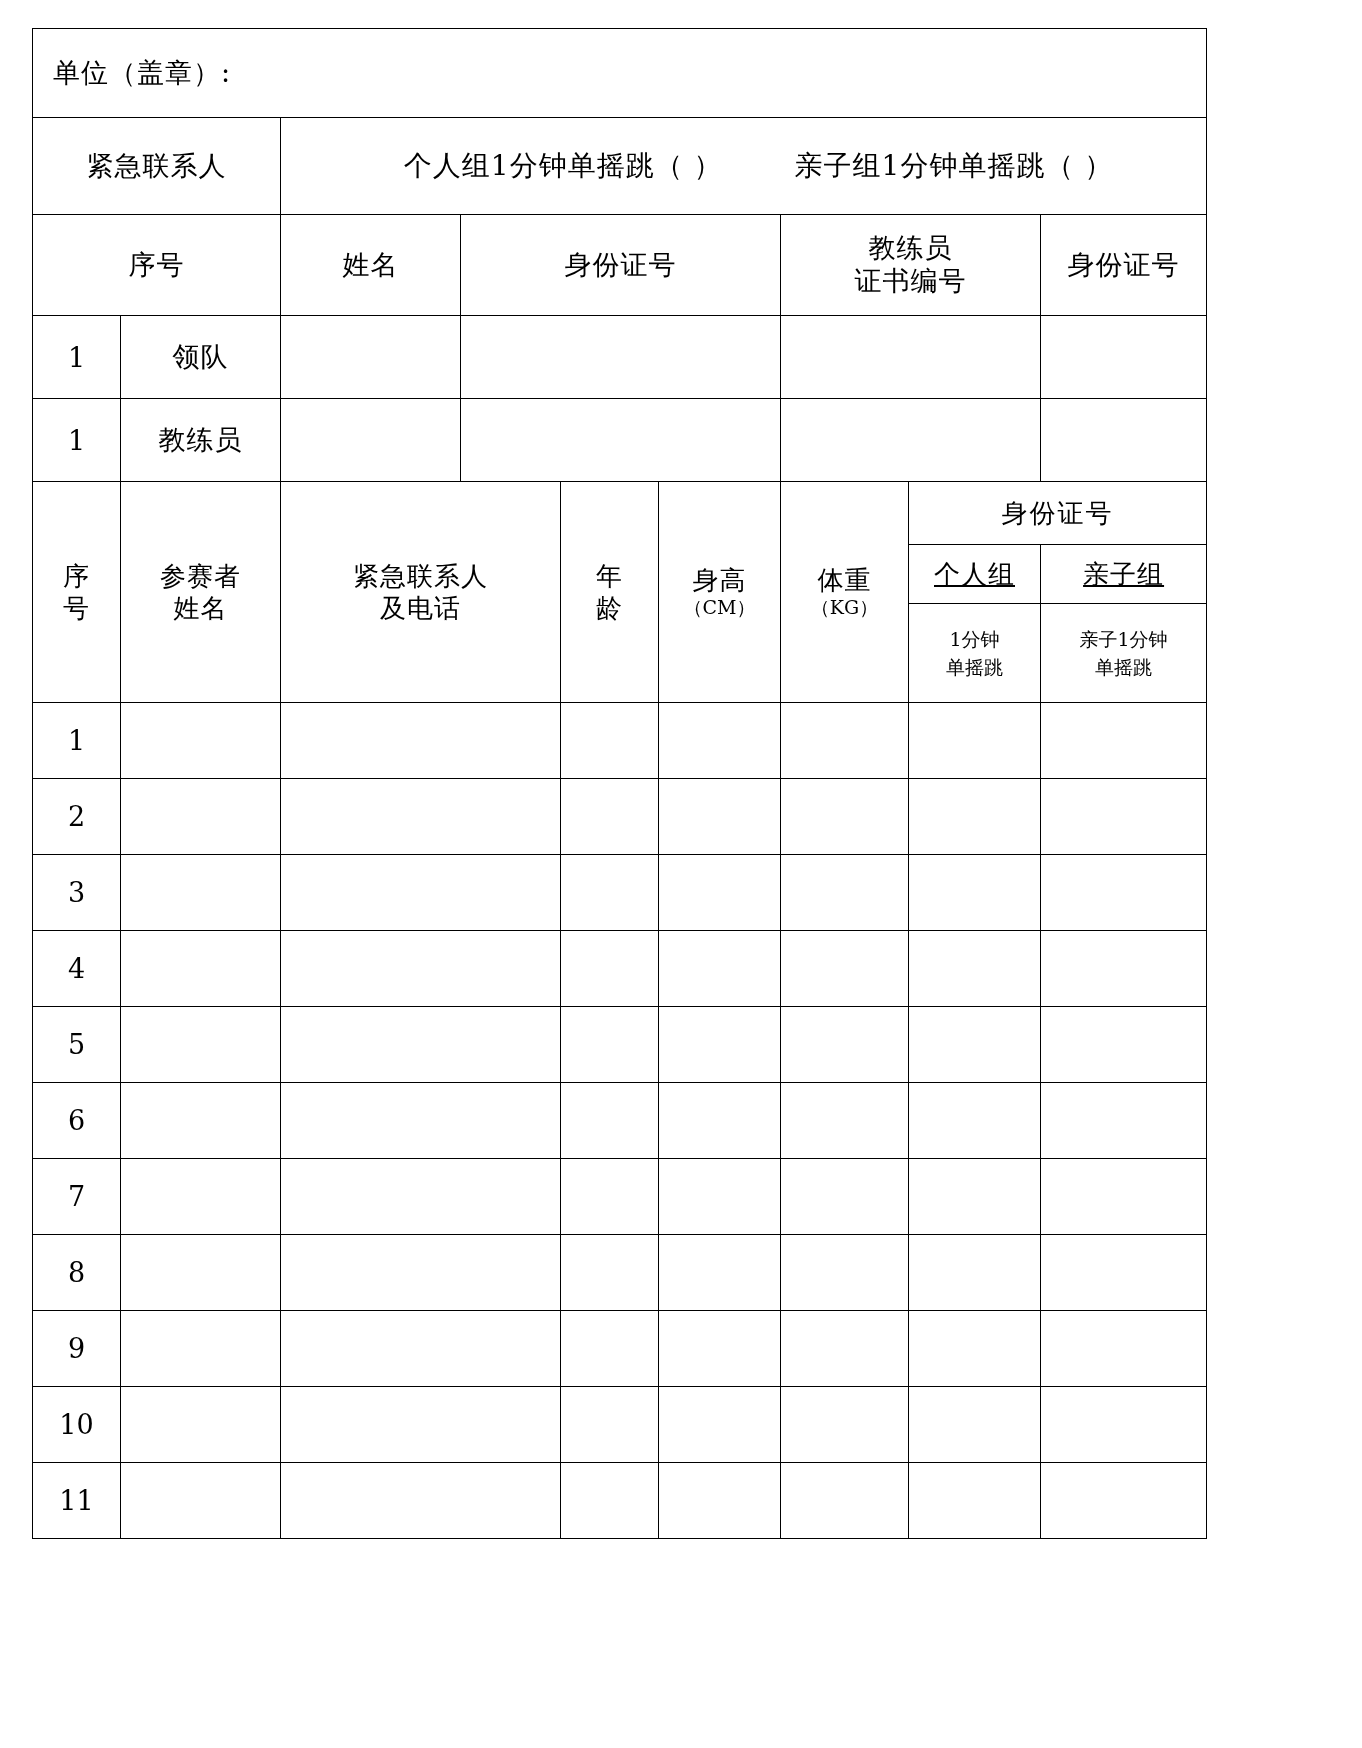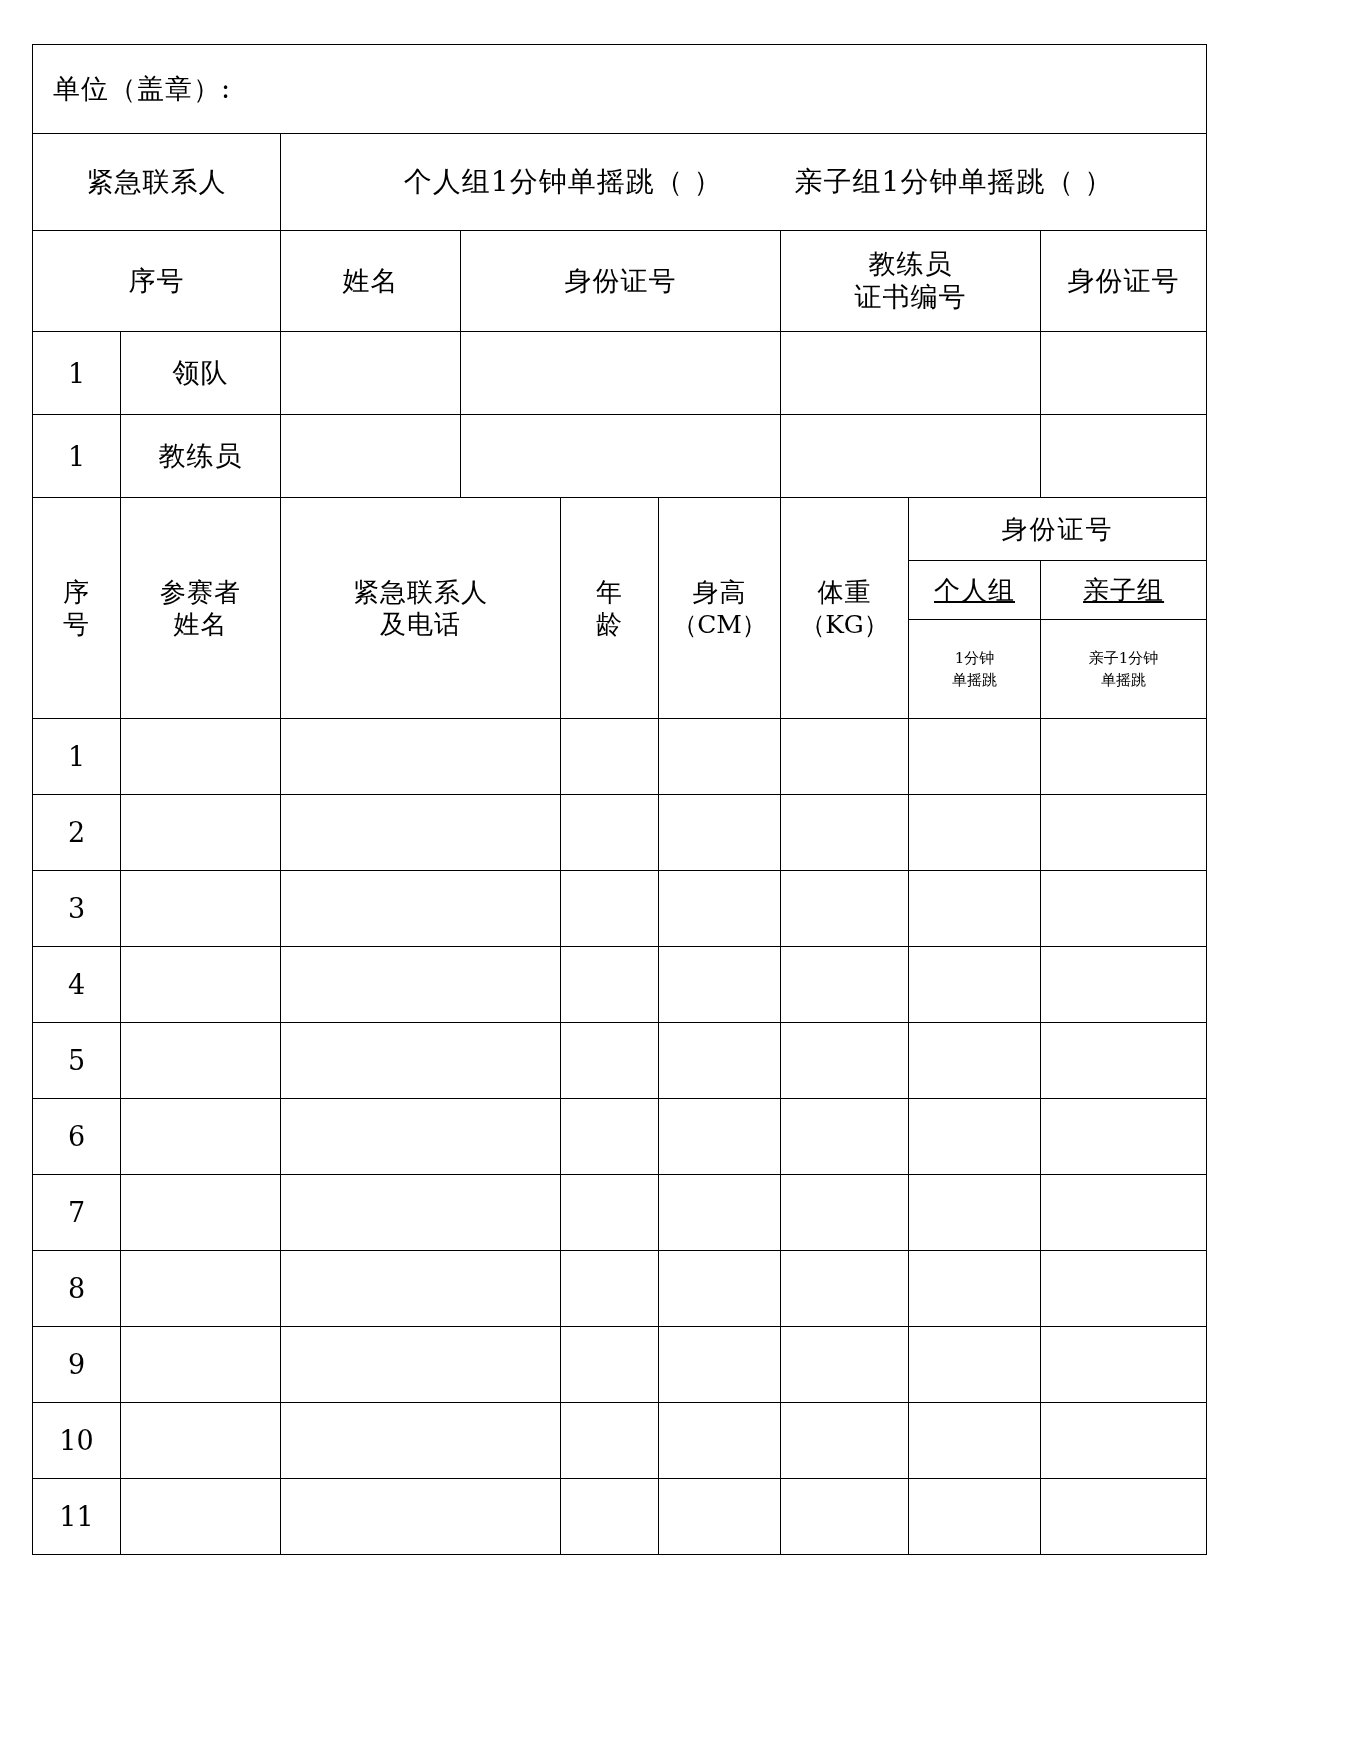--- a/index.html
+++ b/index.html
@@ -13,21 +13,21 @@
     font-family: "DejaVu Serif", "Liberation Serif", serif;
     color: #000000;
     overflow: hidden;
   }
 
   .page {
     position: relative;
     width: 1362px;
     height: 1748px;
     box-sizing: border-box;
-    padding: 44px 30px 0 32px;
+    padding: 28px 30px 0 32px;
   }
 
   table.form {
     border-collapse: collapse;
     table-layout: fixed;
     width: 1174px;
     margin: 0;
   }
 
   table.form td {
@@ -81,38 +81,38 @@
   .staff-role { font-size: 27px; letter-spacing: 1px; }
 
   
   .p-hdr {
     font-size: 26px;
     line-height: 1.24;
     letter-spacing: 1px;
   }
   .p-hdr-tall { height: 218px; }
   .p-hdr .unitnote {
-    font-size: 25px;
+    font-size: 19px;
     display: block;
     letter-spacing: 0px;
   }
   .group-title {
     height: 62px;
     font-size: 26px;
     letter-spacing: 2px;
   }
   .group-name {
     height: 58px;
     font-size: 26px;
     letter-spacing: 1px;
     text-decoration: underline;
   }
   .group-event {
     height: 98px;
-    font-size: 15px;
+    font-size: 19px;
     line-height: 1.5;
     letter-spacing: 0px;
   }
   .group-event .e2 { display: block; }
 
   
   .data-row td {
     height: 75px;
     font-size: 27px;
   }

